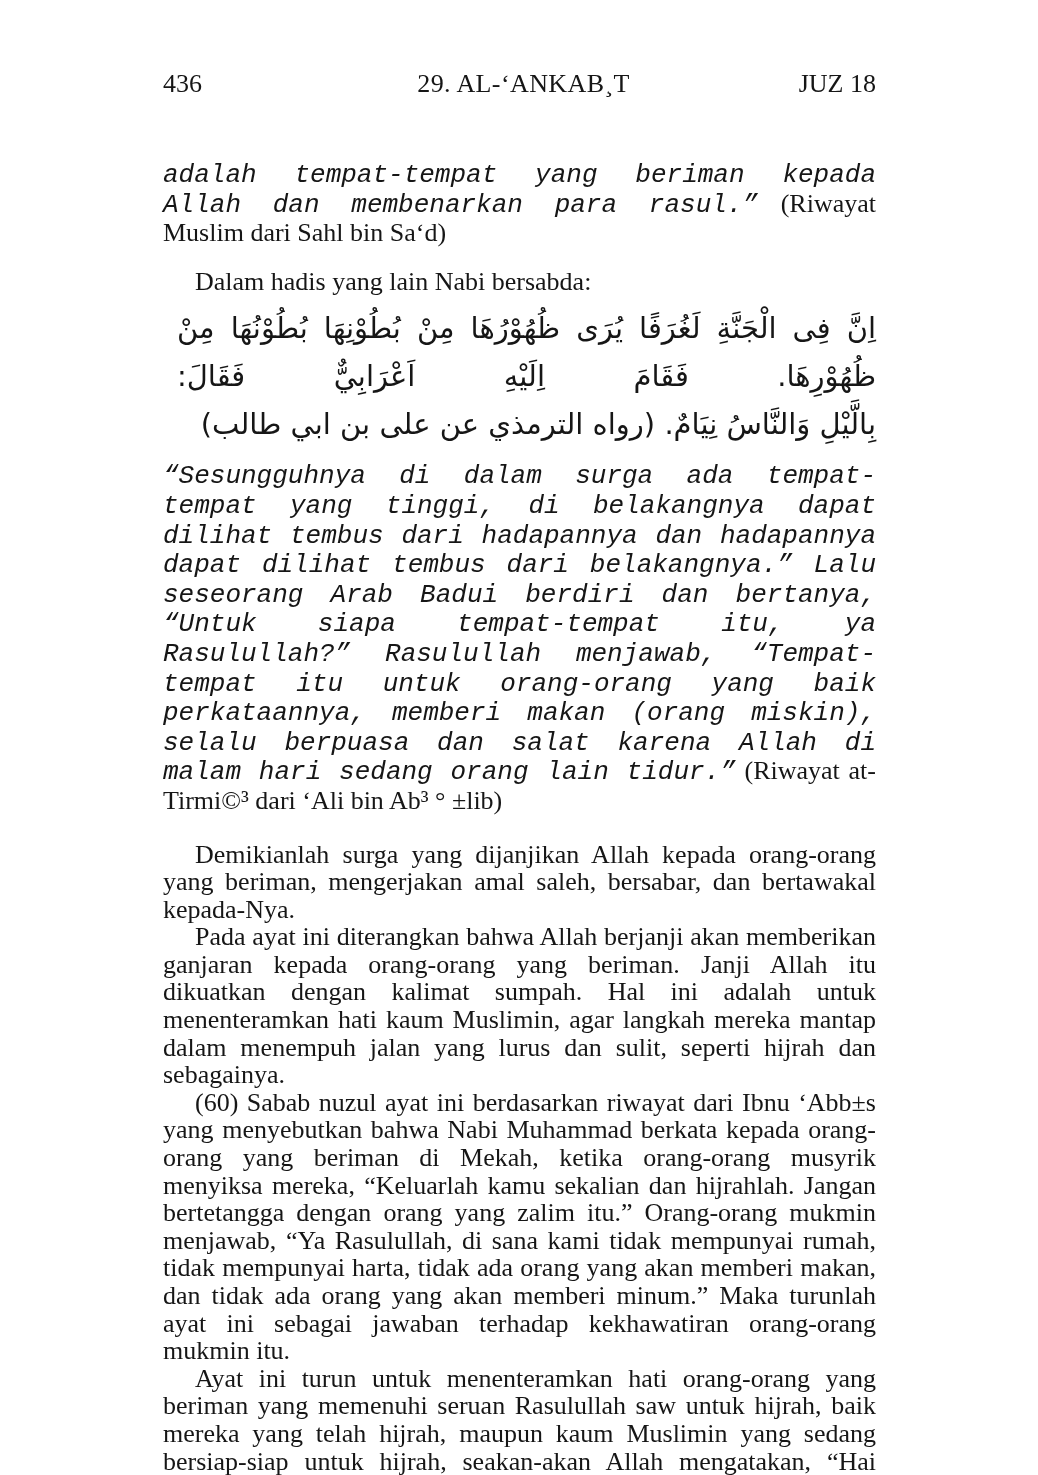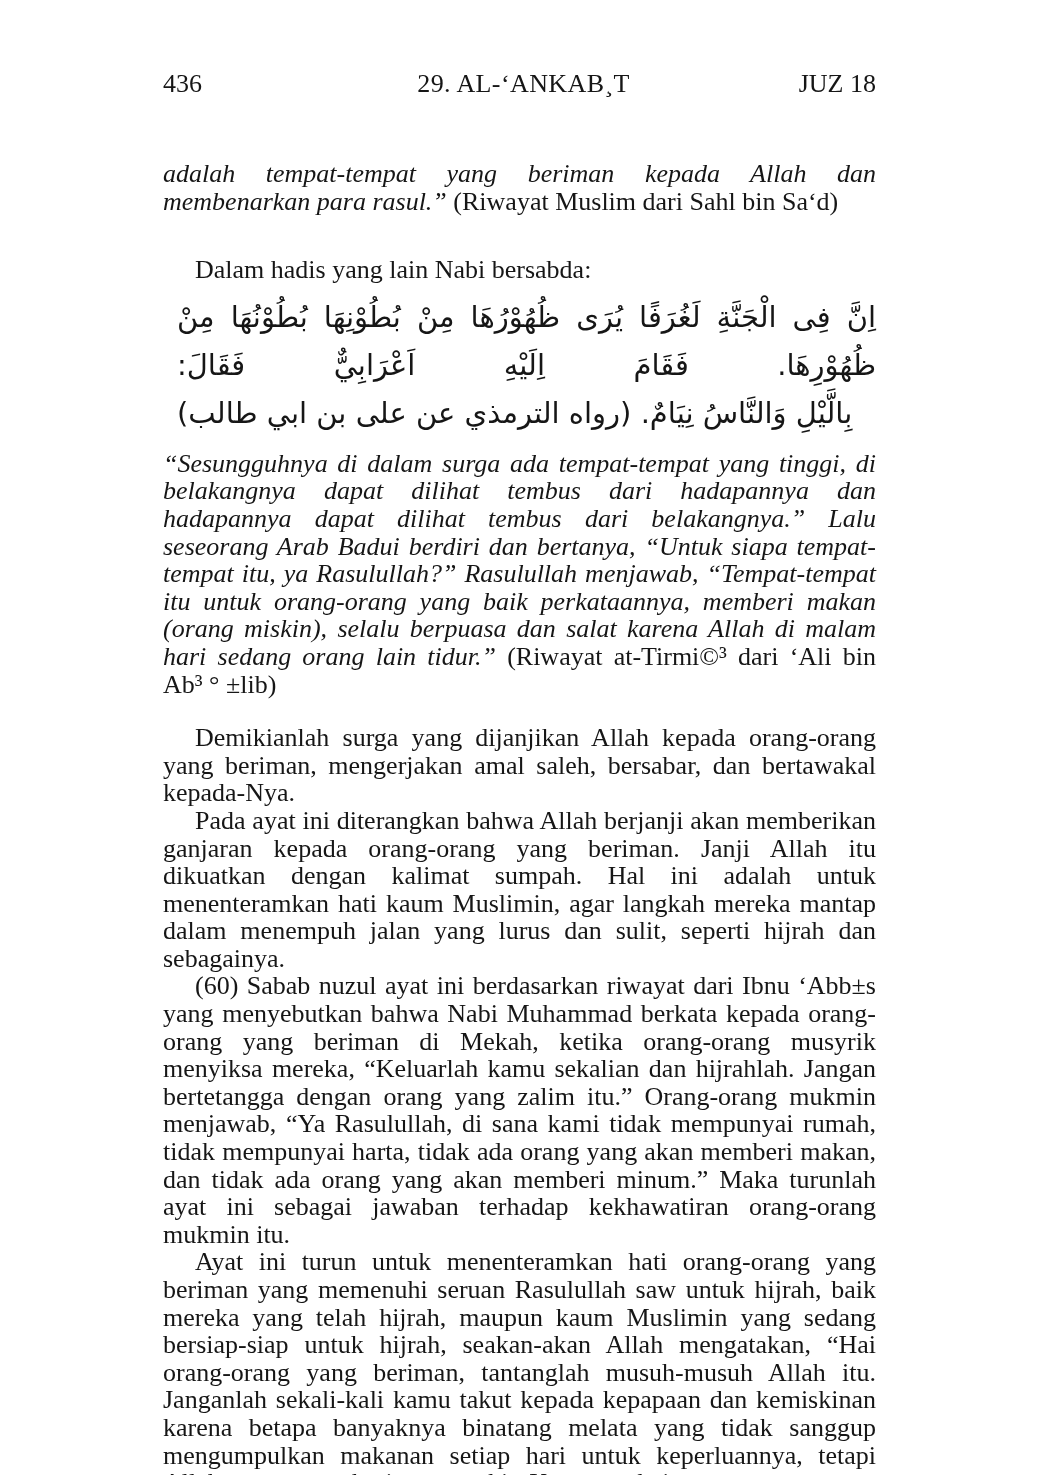--- a/index.html
+++ b/index.html
@@ -24,32 +24,32 @@
     line-height: 28px;
     margin-bottom: 62px;
   }
   .header .mid { text-align: center; letter-spacing: 0.4px; margin-left: 8px; }
   .header .right { text-align: right; }
   .para {
     font-size: 26px;
     line-height: 27.6px;
     text-align: justify;
   }
-  .italic { font-style: italic; }
+  .italic { font-style: italic; font-family: Liberation Mono, monospace; }
   .indent { text-indent: 32px; }
-  .lead { margin-top: 41px; }
+  .lead { margin-top: 21px; }
   .arabic {
     direction: rtl;
     font-family: "DejaVu Sans", sans-serif;
     font-size: 29px;
     line-height: 48px;
     margin: 9px 0 13px 14px;
   }
   .arabic .just { text-align: justify; text-align-last: justify; }
-  .arabic .center { text-align: left; }
+  .arabic .center { text-align: right; }
   .quote { margin-bottom: 26px; }
 </style>
 </head>
 <body>
 
 <div class="page">
 
   <div class="header">
     <span>436</span>
     <span class="mid">29. AL-‘ANKAB¸T</span>

